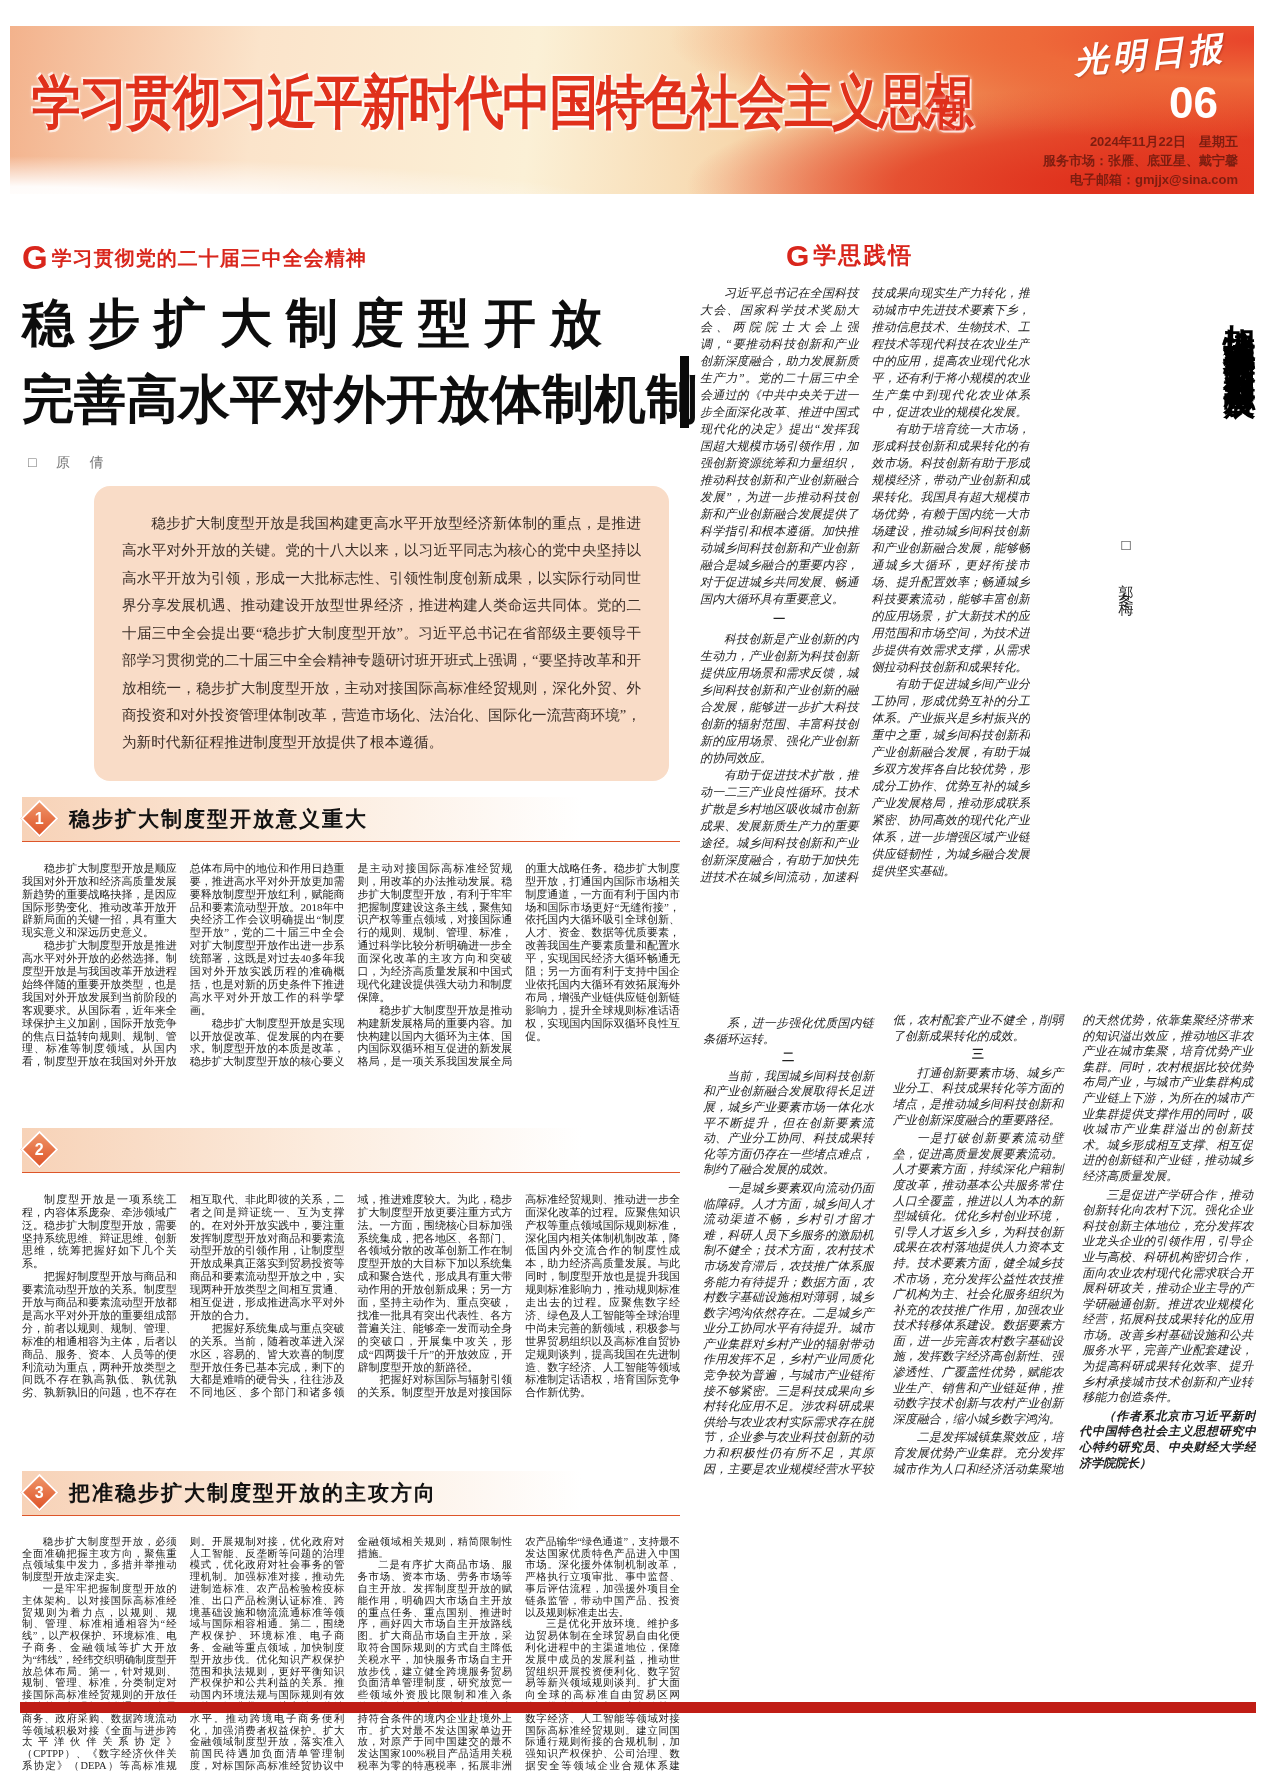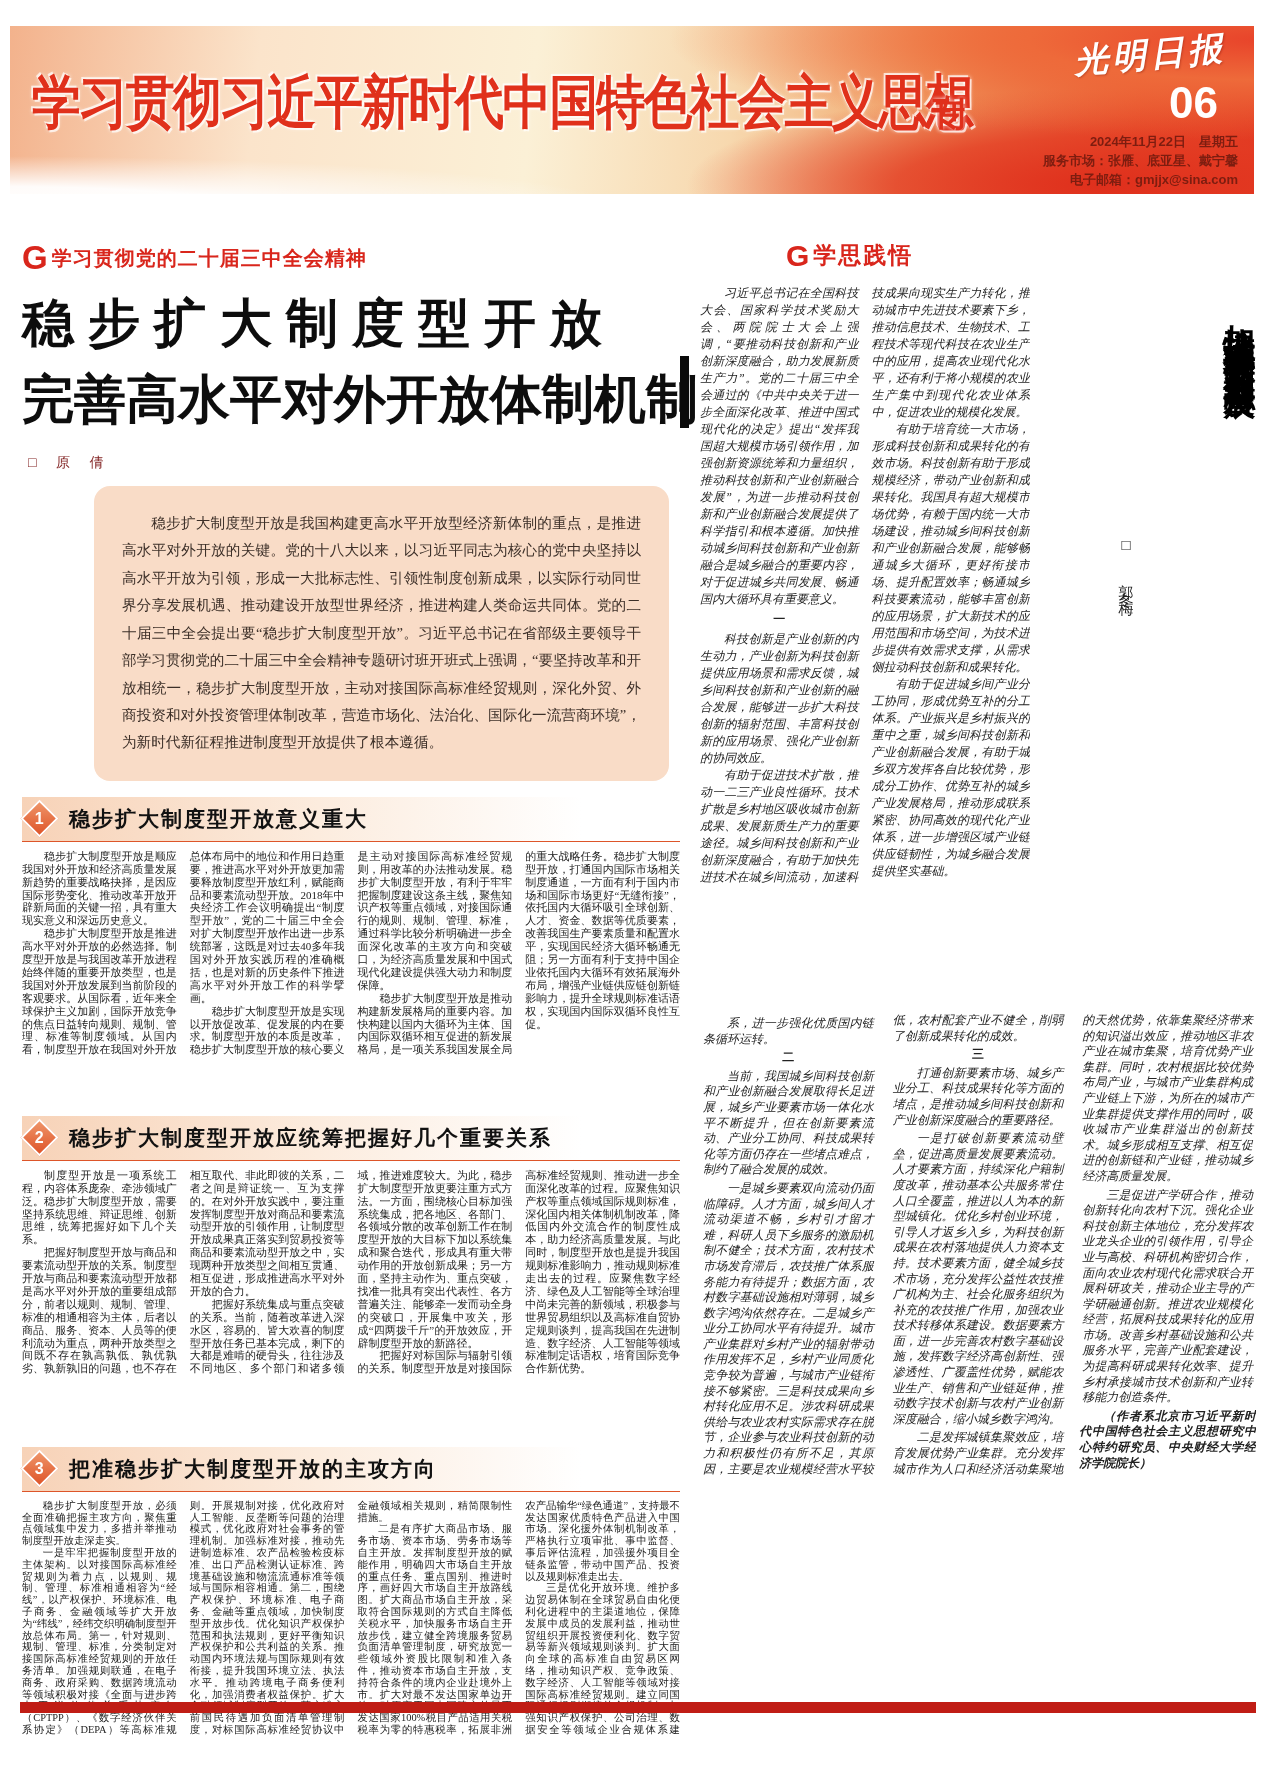--- a/index.html
+++ b/index.html
@@ -28,35 +28,35 @@
     font-family:"Liberation Sans",sans-serif;font-size:13px;font-weight:bold;line-height:19px;}
   
   .left-article{position:absolute;left:22px;top:212px;width:658px;}
   .kicker{display:flex;align-items:center;margin-top:32px;}
   .glogo{display:inline-block;font-family:"Liberation Sans",sans-serif;font-weight:bold;color:#d9261c;
     font-size:33px;line-height:28px;margin-right:4px;}
   .kicker-text{font-family:"Liberation Sans",sans-serif;font-weight:bold;color:#d9261c;font-size:20px;letter-spacing:1px;}
   .headline{font-weight:bold;color:#0d0d0d;margin-top:14px;line-height:76px;}
   .headline .l1{font-size:52px;letter-spacing:14px;white-space:nowrap;}
   .headline .l2{font-size:52px;letter-spacing:0px;white-space:nowrap;}
-  .byline-left{margin:16px 0 0 6px;font-size:14px;letter-spacing:8px;color:#7f1d1d;}
+  .byline-left{margin:16px 0 0 6px;font-size:14px;letter-spacing:8px;color:#737373;}
   .introbox{margin:14px 0 0 72px;width:519px;background:#f9dcc7;border-radius:16px;
     padding:24px 28px;font-size:14.6px;line-height:1.88;text-align:justify;color:#3c2f28;}
   .introbox p{margin:0;text-indent:2em;}
   .section{margin-top:16px;}
   .sec-head{position:relative;display:flex;align-items:center;height:44px;
     background:linear-gradient(90deg,#f7d2b7 0%,#fcecde 45%,rgba(255,255,255,0) 85%);
     border-bottom:1px solid #dd5529;}
   .diamond{width:27px;height:27px;margin:0 16px 0 4px;transform:rotate(45deg);flex:0 0 auto;
     background:linear-gradient(135deg,#f09a6e,#dd4f24);box-shadow:0 0 0 2px #fff inset;
     display:flex;align-items:center;justify-content:center;}
   .diamond span{transform:rotate(-45deg);color:#fff;font-weight:bold;font-size:16px;
     font-family:"Liberation Sans",sans-serif;}
   .sec-title{font-size:21px;font-weight:bold;color:#111;letter-spacing:2px;}
-  .sec-body{margin-top:8px;column-count:4;column-gap:13px;text-align:justify;
+  .sec-body{margin-top:20px;column-count:4;column-gap:13px;text-align:justify;
     font-size:11px;line-height:12.9px;color:#1c1c1c;overflow:hidden;}
   .sec-body-1{height:250px;}
   .sec-body-2{height:262px;}
   .sec-body-3{height:242px;font-size:10.4px;line-height:11.8px;}
   .sec-body p.para{margin:0;text-indent:2em;}
   
   .right-article{position:absolute;left:700px;top:240px;width:556px;height:1460px;overflow:hidden;}
   .r-logo{display:flex;align-items:center;margin-left:86px;}
   .r-logo .glogo{font-size:30px;}
   .r-logo-text{font-family:"Liberation Sans",sans-serif;font-weight:bold;color:#d9261c;font-size:23px;letter-spacing:2px;}
@@ -121,21 +121,20 @@
           <p class="para">稳步扩大制度型开放是实现以开放促改革、促发展的内在要求。制度型开放的本质是改革，稳步扩大制度型开放的核心要义是主动对接国际高标准经贸规则，用改革的办法推动发展。稳步扩大制度型开放，有利于牢牢把握制度建设这条主线，聚焦知识产权等重点领域，对接国际通行的规则、规制、管理、标准，通过科学比较分析明确进一步全面深化改革的主攻方向和突破口，为经济高质量发展和中国式现代化建设提供强大动力和制度保障。</p>
           <p class="para">稳步扩大制度型开放是推动构建新发展格局的重要内容。加快构建以国内大循环为主体、国内国际双循环相互促进的新发展格局，是一项关系我国发展全局的重大战略任务。稳步扩大制度型开放，打通国内国际市场相关制度通道，一方面有利于国内市场和国际市场更好“无缝衔接”，依托国内大循环吸引全球创新、人才、资金、数据等优质要素，改善我国生产要素质量和配置水平，实现国民经济大循环畅通无阻；另一方面有利于支持中国企业依托国内大循环有效拓展海外布局，增强产业链供应链创新链影响力，提升全球规则标准话语权，实现国内国际双循环良性互促。</p>
         </div>
     </div>
 
     <div class="section">
       <div class="sec-head">
         <div class="diamond">
             <span>2</span>
           </div>
-        <div class="sec-title">稳步扩大制度型开放应统筹把握好几个重要关系</div>
       </div>
       <div class="sec-body sec-body-2">
           <p class="para">制度型开放是一项系统工程，内容体系庞杂、牵涉领域广泛。稳步扩大制度型开放，需要坚持系统思维、辩证思维、创新思维，统筹把握好如下几个关系。</p>
           <p class="para">把握好制度型开放与商品和要素流动型开放的关系。制度型开放与商品和要素流动型开放都是高水平对外开放的重要组成部分，前者以规则、规制、管理、标准的相通相容为主体，后者以商品、服务、资本、人员等的便利流动为重点，两种开放类型之间既不存在孰高孰低、孰优孰劣、孰新孰旧的问题，也不存在相互取代、非此即彼的关系，二者之间是辩证统一、互为支撑的。在对外开放实践中，要注重发挥制度型开放对商品和要素流动型开放的引领作用，让制度型开放成果真正落实到贸易投资等商品和要素流动型开放之中，实现两种开放类型之间相互贯通、相互促进，形成推进高水平对外开放的合力。</p>
           <p class="para">把握好系统集成与重点突破的关系。当前，随着改革进入深水区，容易的、皆大欢喜的制度型开放任务已基本完成，剩下的大都是难啃的硬骨头，往往涉及不同地区、多个部门和诸多领域，推进难度较大。为此，稳步扩大制度型开放更要注重方式方法。一方面，围绕核心目标加强系统集成，把各地区、各部门、各领域分散的改革创新工作在制度型开放的大目标下加以系统集成和聚合迭代，形成具有重大带动作用的开放创新成果；另一方面，坚持主动作为、重点突破，找准一批具有突出代表性、各方普遍关注、能够牵一发而动全身的突破口，开展集中攻关，形成“四两拨千斤”的开放效应，开辟制度型开放的新路径。</p>
           <p class="para">把握好对标国际与辐射引领的关系。制度型开放是对接国际高标准经贸规则、推动进一步全面深化改革的过程。应聚焦知识产权等重点领域国际规则标准，深化国内相关体制机制改革，降低国内外交流合作的制度性成本，助力经济高质量发展。与此同时，制度型开放也是提升我国规则标准影响力，推动规则标准走出去的过程。应聚焦数字经济、绿色及人工智能等全球治理中尚未完善的新领域，积极参与世界贸易组织以及高标准自贸协定规则谈判，提高我国在先进制造、数字经济、人工智能等领域标准制定话语权，培育国际竞争合作新优势。</p>
         </div>
     </div>
 
     <div class="section">

